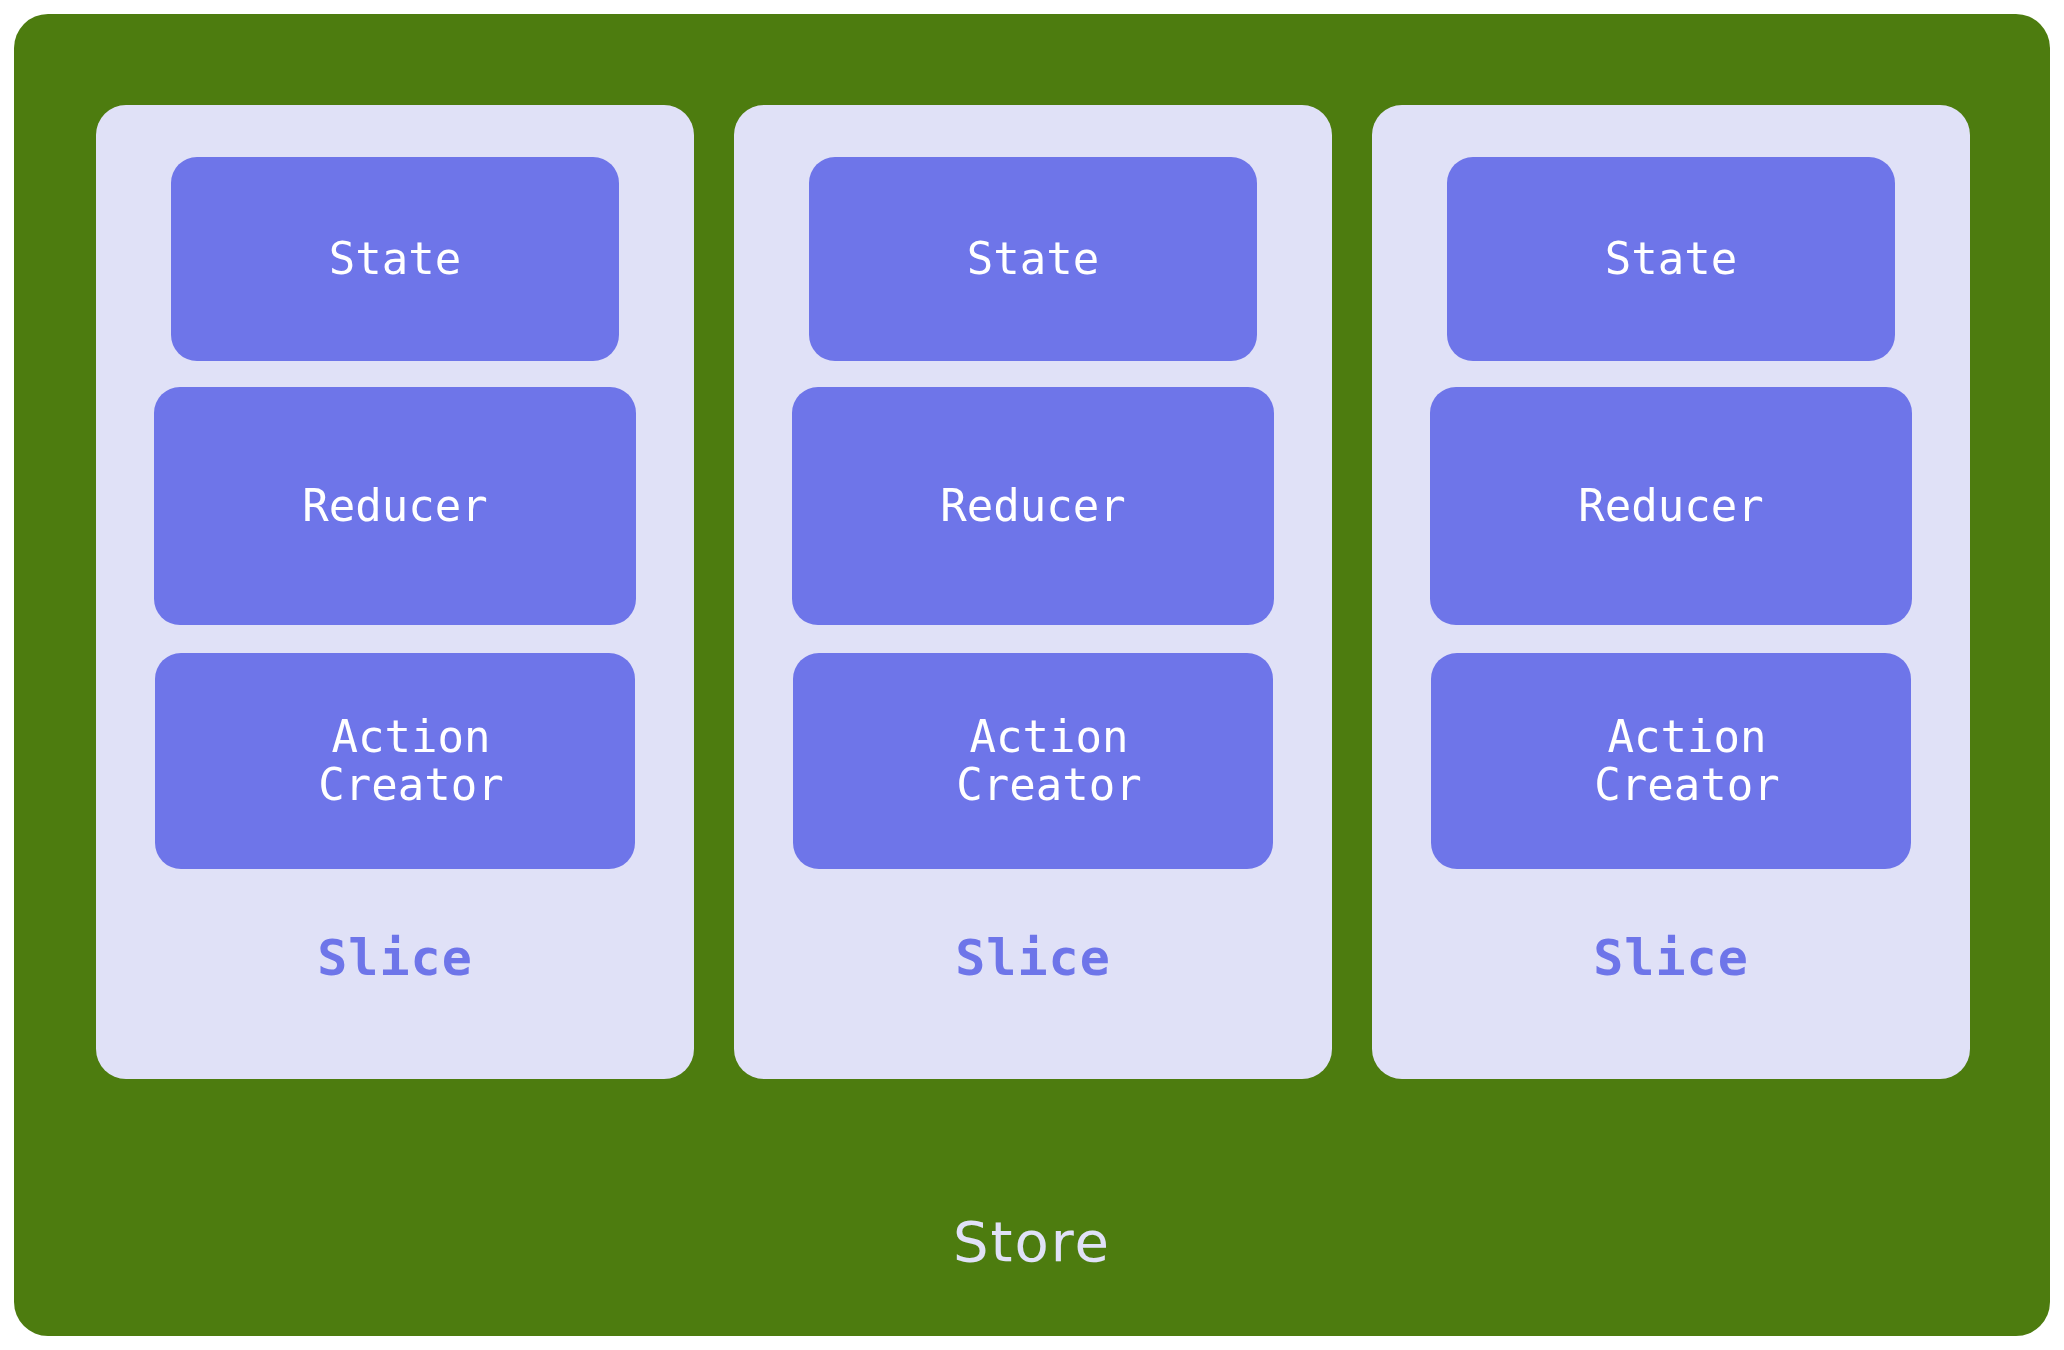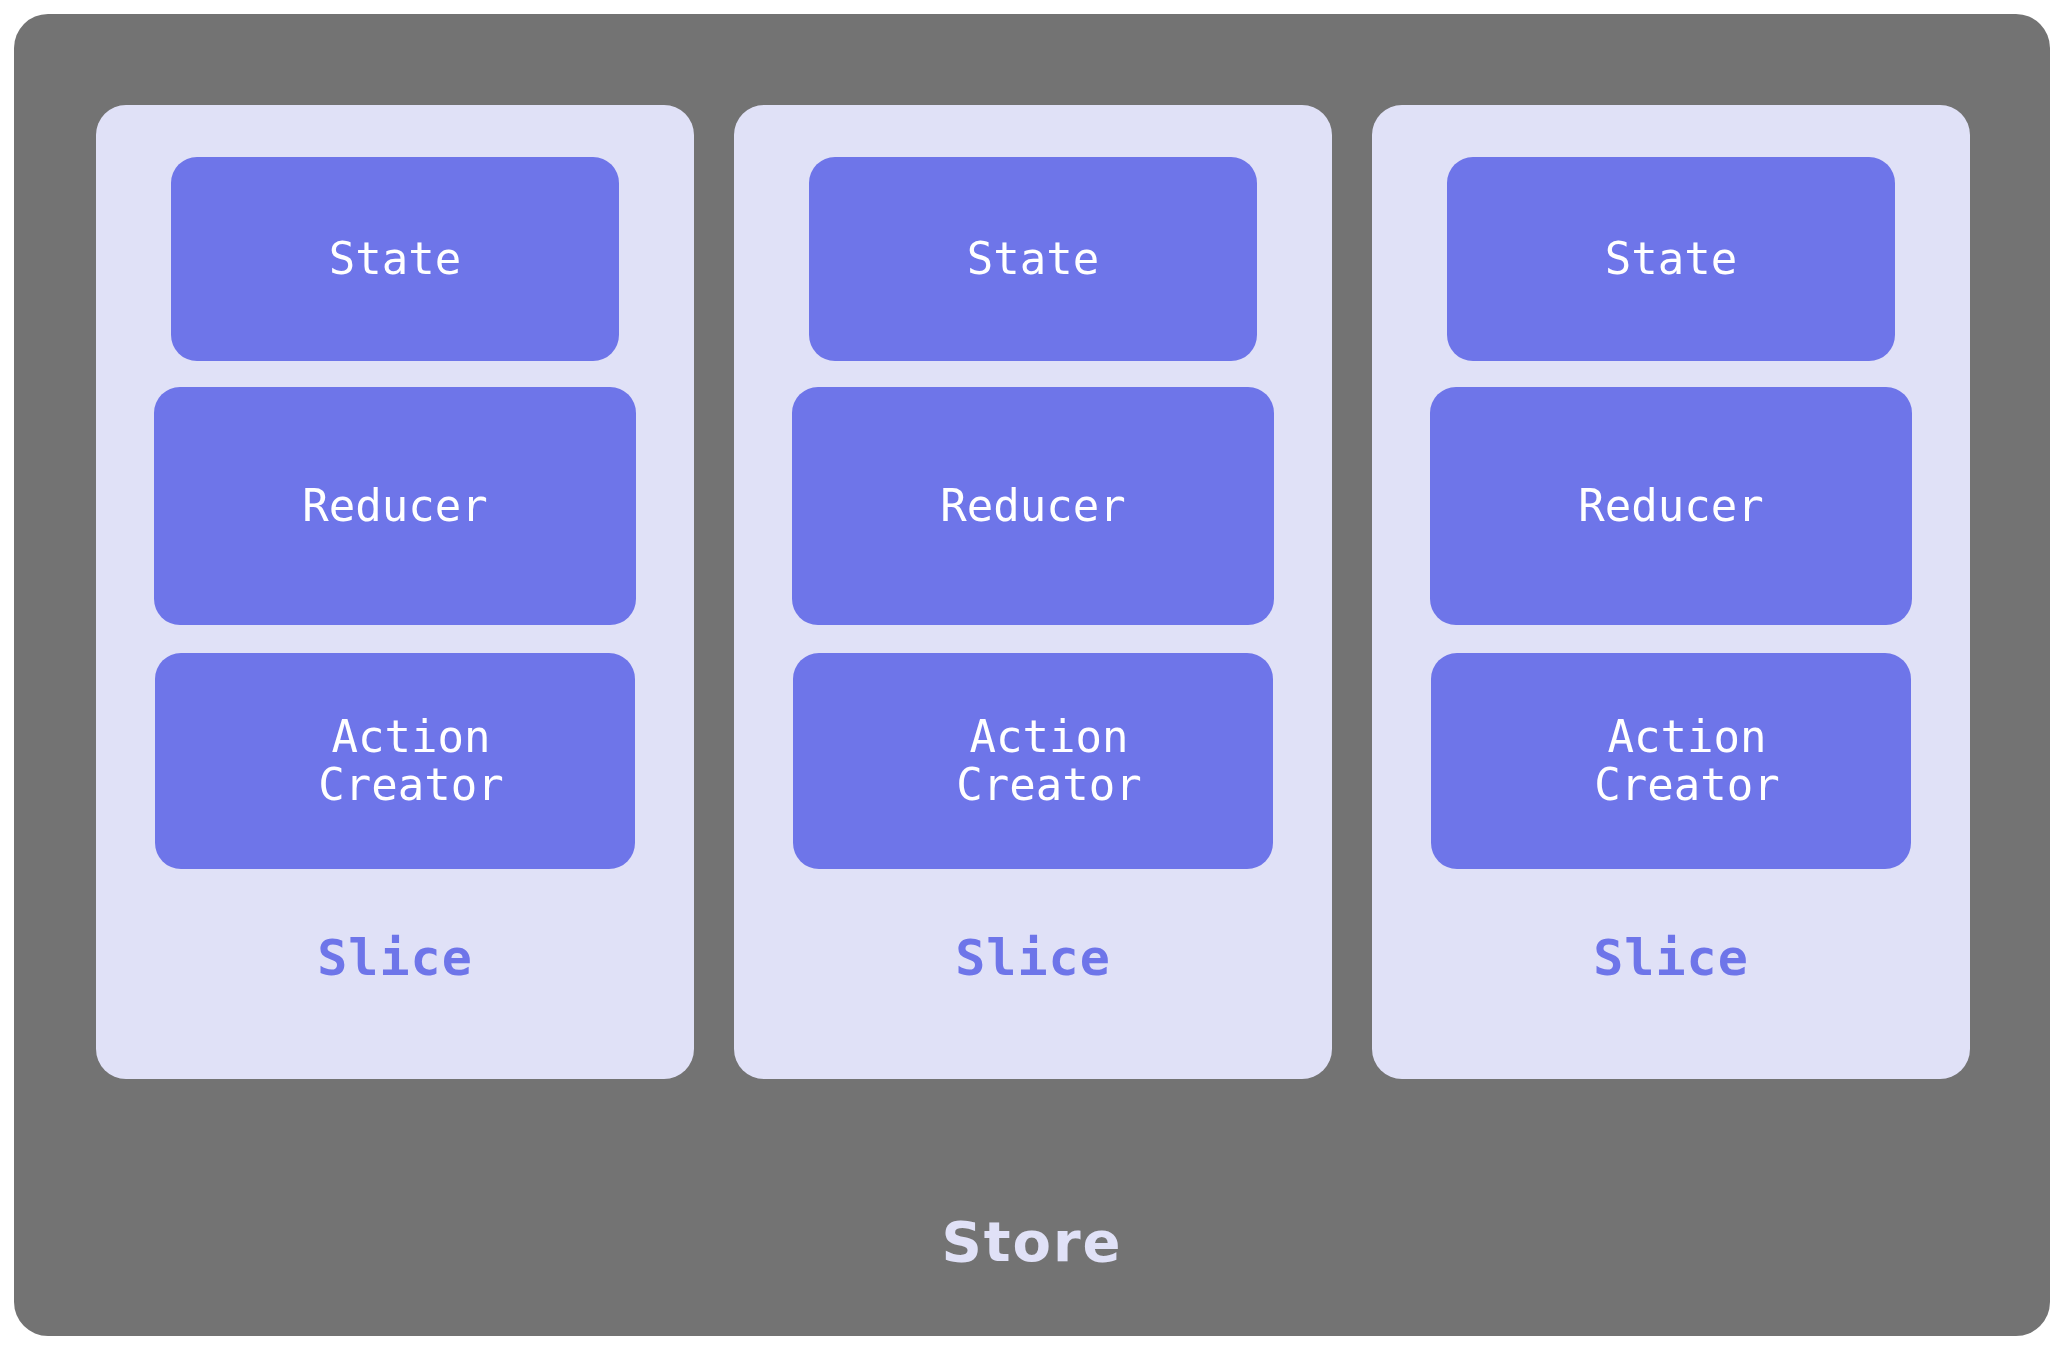--- a/index.html
+++ b/index.html
@@ -20,21 +20,21 @@
     overflow: hidden;
   }
 
   
   .store-container {
     position: absolute;
     left: 14px;
     top: 14px;
     width: 2036px;
     height: 1322px;
-    background: #737373;
+    background: #4d7c0f;
     border-radius: 34px;
     box-sizing: border-box;
   }
 
   
   .slices-row {
     position: absolute;
     left: 82px;
     top: 91px;
     width: 1874px;
@@ -110,21 +110,21 @@
 
   
   .store-label {
     position: absolute;
     left: 0;
     right: 0;
     bottom: 62px;
     text-align: center;
     font-family: "DejaVu Sans", "Liberation Sans", sans-serif;
     font-size: 56px;
-    font-weight: bold;
+    font-weight: normal;
     color: #E0E1F7;
     letter-spacing: 2px;
   }
 </style>
 </head>
 <body>
 
 <div id="canvas">
 
   <div class="store-container">

